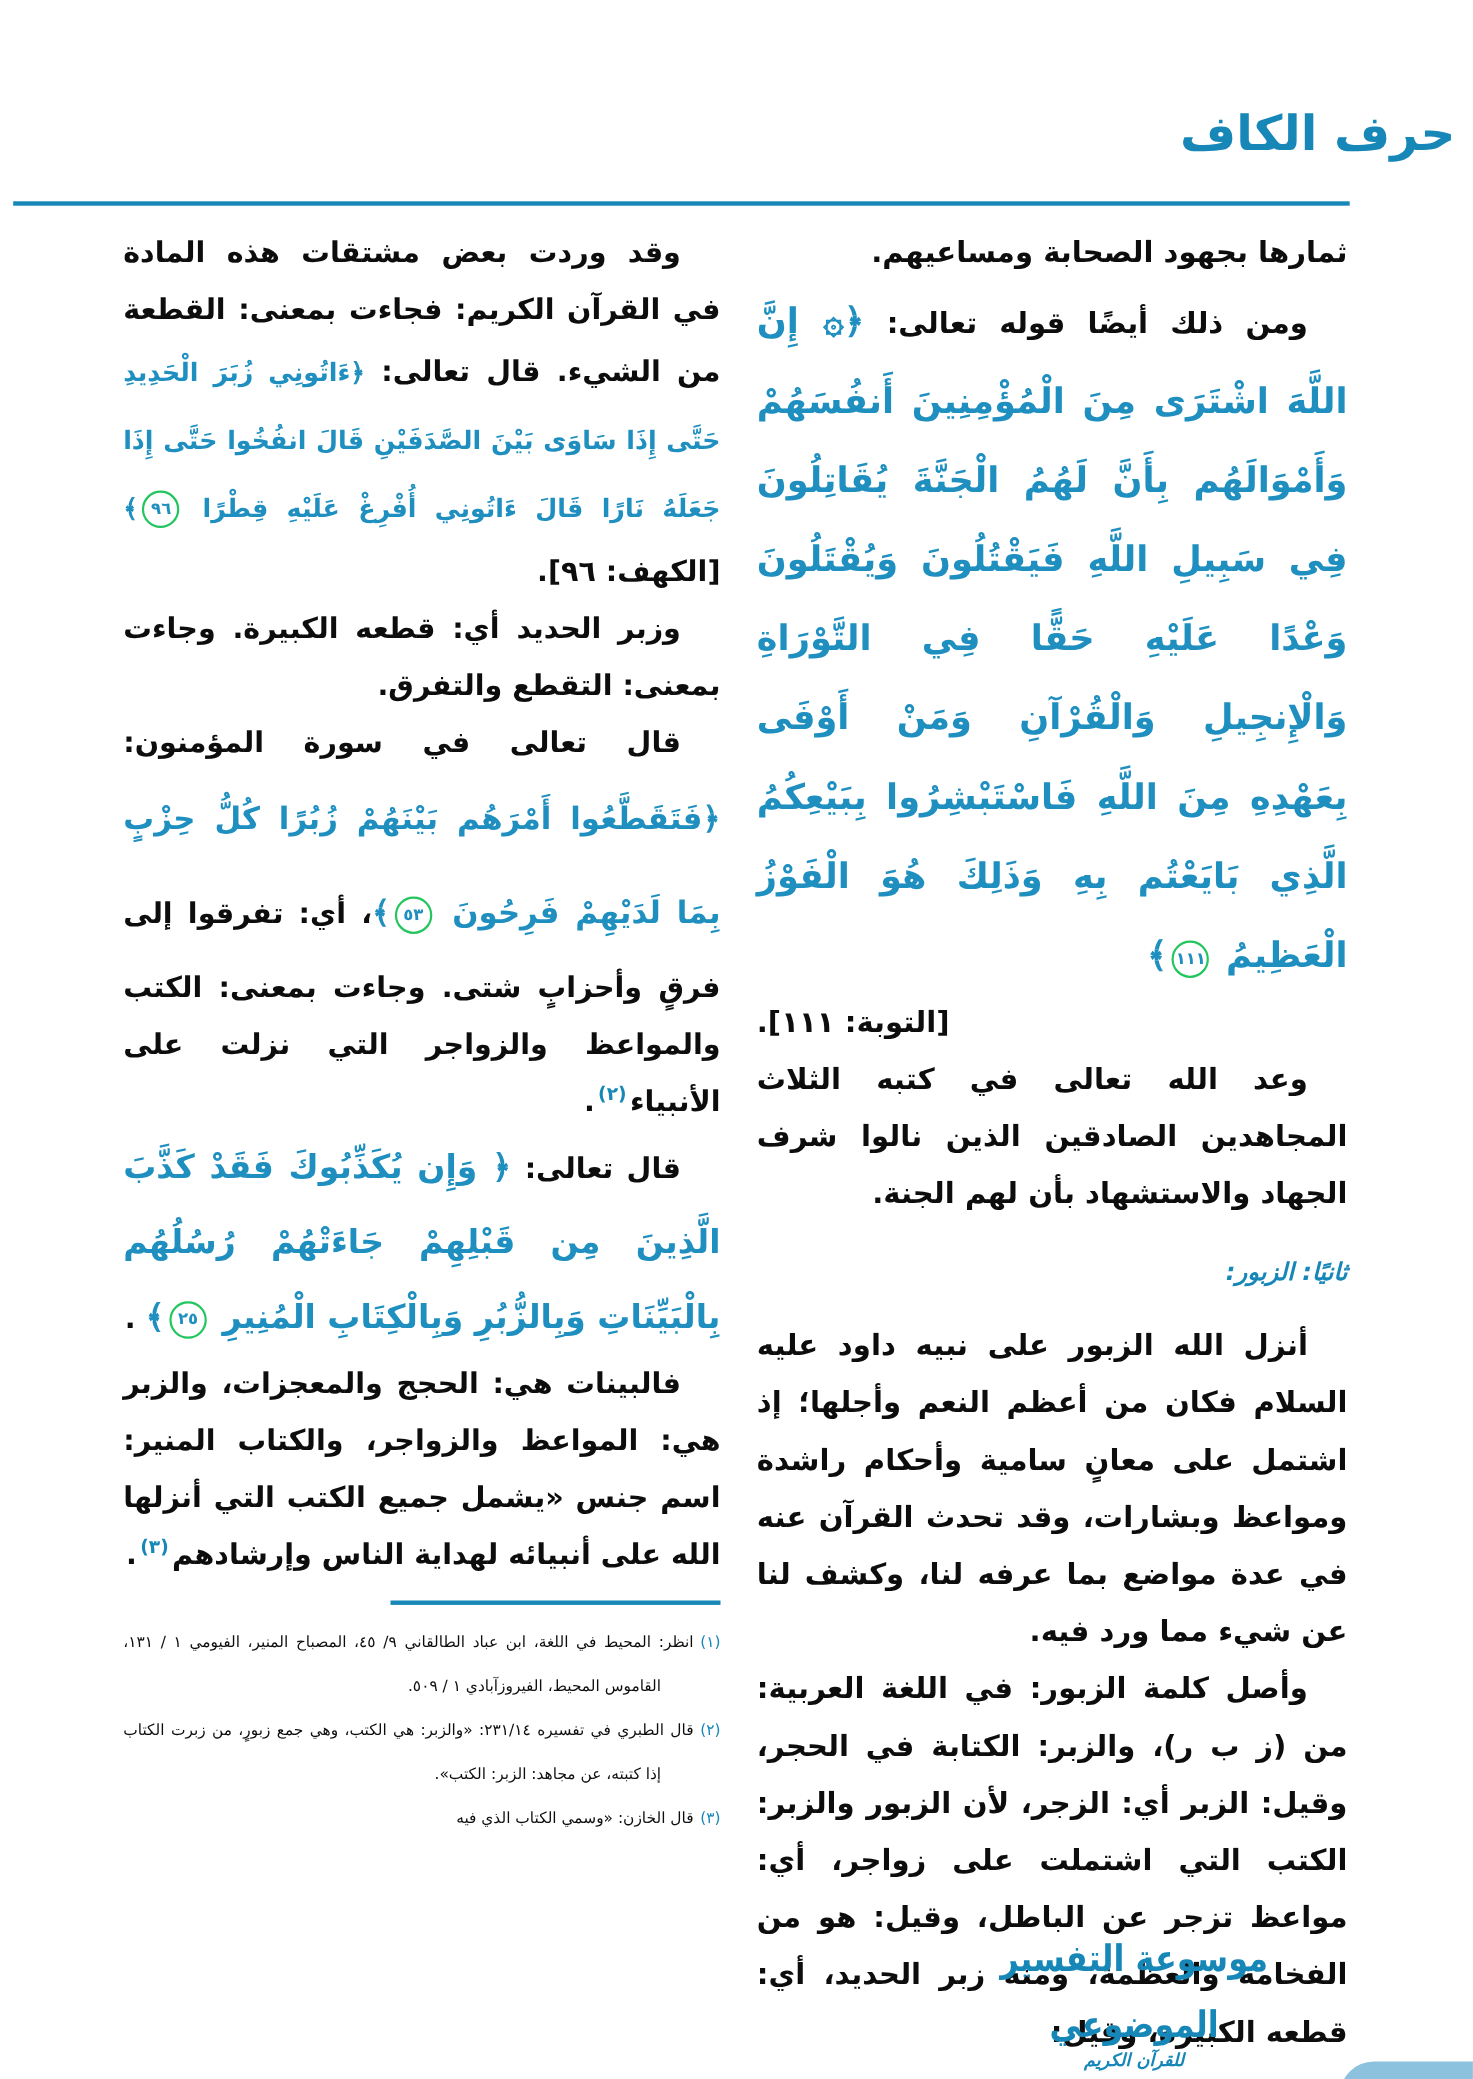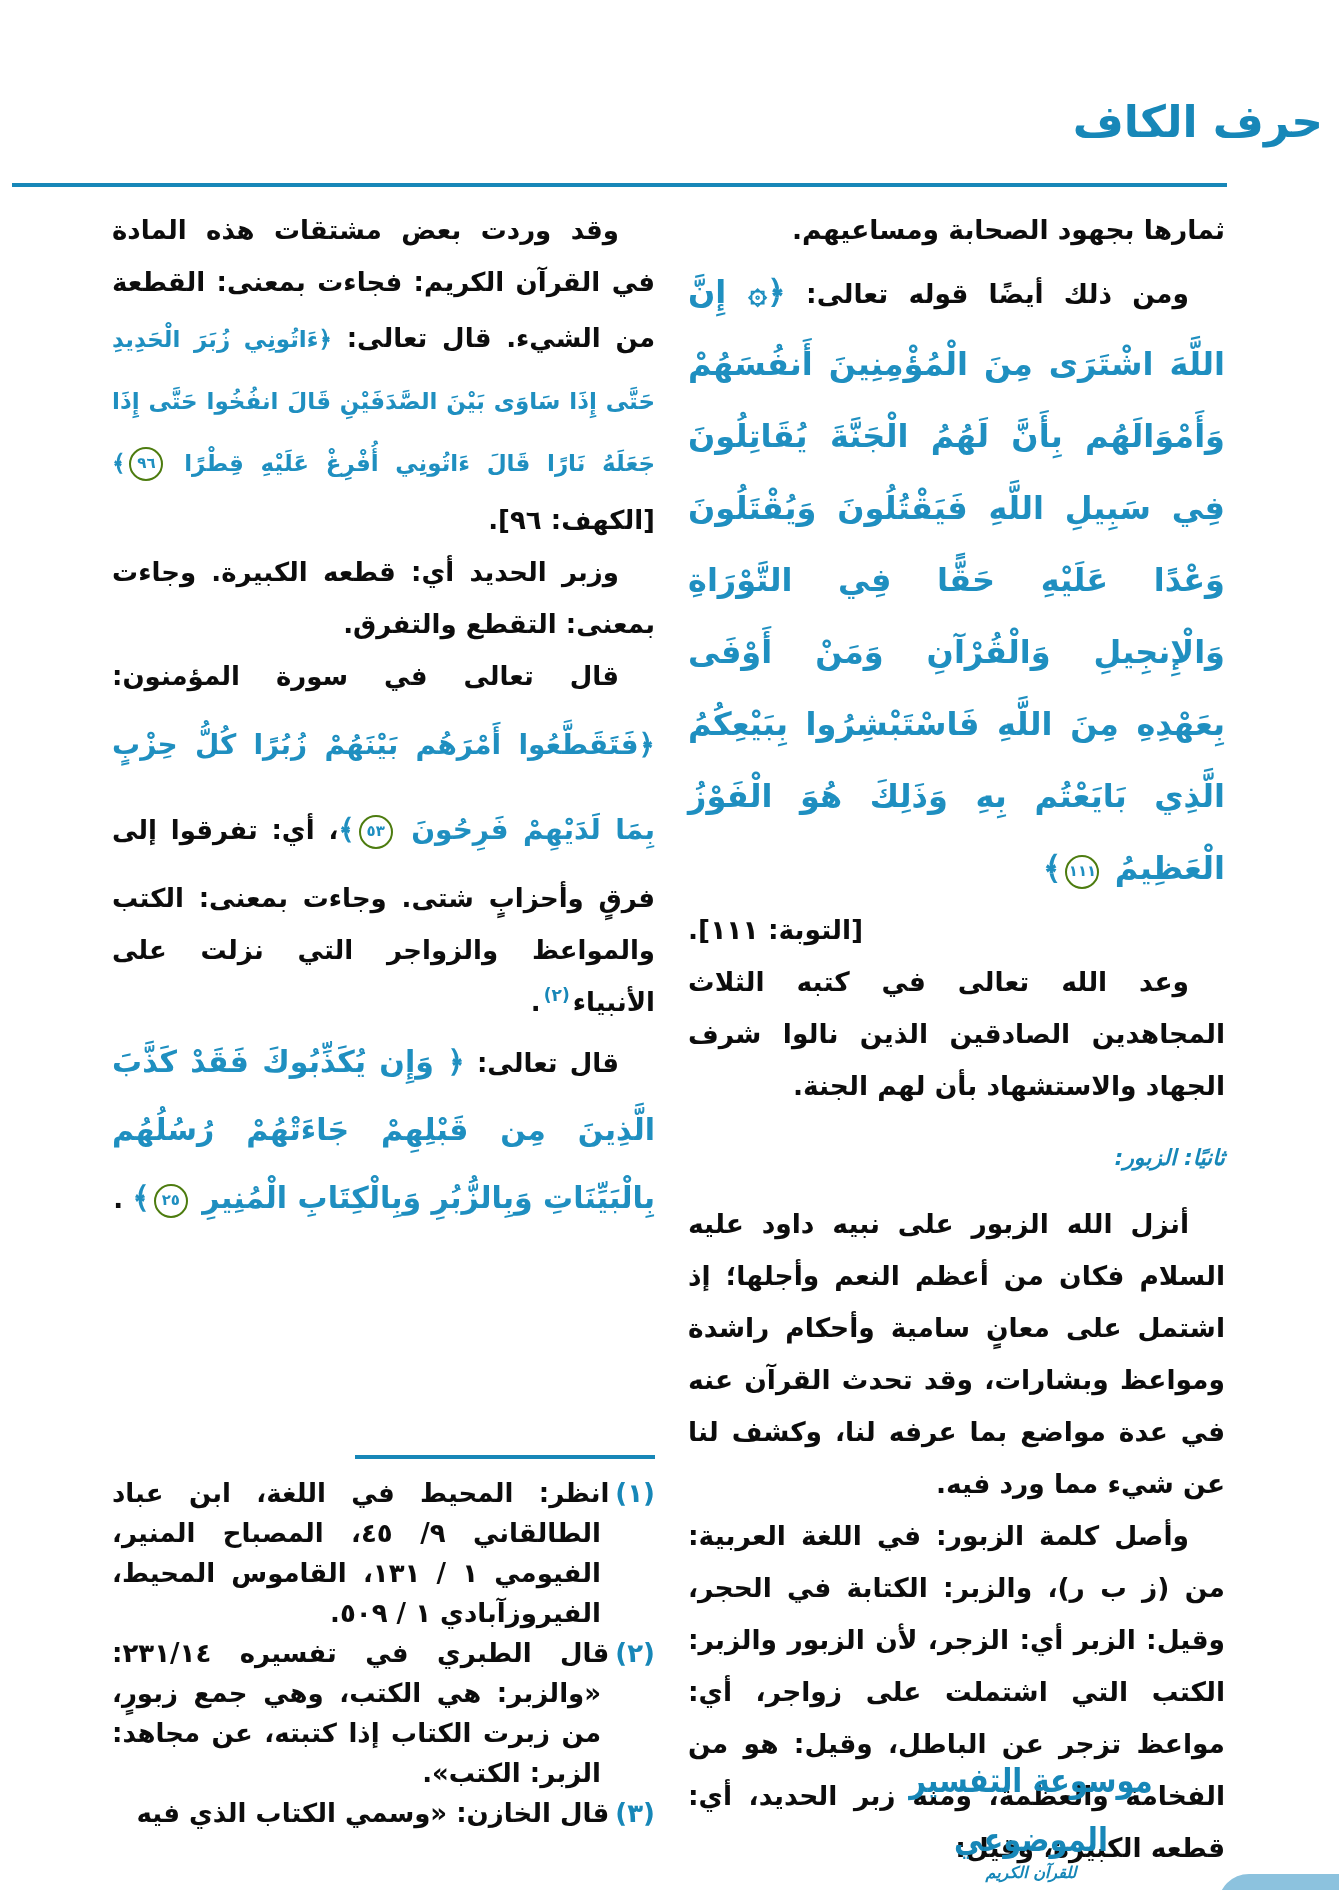--- a/index.html
+++ b/index.html
@@ -22,34 +22,34 @@
   p{margin:0;}
   .indent{text-indent:36px;}
   .ref{text-align:left;text-indent:0;}
 
   .q{color:#1f8fc0;}
   .q-big{font-size:32px;line-height:72px;}
   .q-small{font-size:23px;line-height:62px;}
   .q-med{font-size:28px;line-height:85px;}
   .q-fatir{font-size:30px;line-height:68px;}
 
-  .vnum{display:inline-block;border:2px solid #4d7c0f;border-radius:50%;
+  .vnum{display:inline-block;border:2px solid #22c55e;border-radius:50%;
     min-width:30px;height:30px;line-height:28px;text-align:center;
     font-size:15px;color:#1f8fc0;vertical-align:middle;margin:0 4px;
     text-indent:0;font-weight:bold;}
 
   .subheading{color:#1787b8;font-size:22px;line-height:52px;margin:20px 0 14px 0;
     text-align:right;font-weight:bold;font-style:italic;}
 
   sup.note{color:#1787b8;font-size:17px;vertical-align:super;line-height:0;
     margin:0 3px;font-weight:bold;}
 
   
   .footnotes{position:absolute;top:1455px;right:684px;width:543px;
-    color:#0d0d0d;font-weight:bold;font-size:26px;line-height:40px;
+    color:#0d0d0d;font-weight:normal;font-size:14px;line-height:40px;
     text-align:justify;}
   .fn-rule{width:300px;height:4px;background:#1787b8;margin:0 0 14px 0;}
   .footnote{padding-right:54px;text-indent:-54px;}
   .fn-num{color:#1787b8;margin-left:6px;}
 
   
   .logo{position:absolute;top:1758px;right:168px;width:280px;
     text-align:center;color:#1787b8;font-weight:bold;}
   .logo-l1{font-size:29px;line-height:52px;letter-spacing:-2px;
     transform:scaleY(1.15);}
@@ -87,20 +87,21 @@
   <div class="col col-left">
 
     <p class="indent"><span>وقد وردت بعض مشتقات هذه المادة في القرآن الكريم: فجاءت بمعنى: القطعة من الشيء. قال تعالى: </span><span class="q q-small">﴿ءَاتُونِي زُبَرَ الْحَدِيدِ حَتَّى إِذَا سَاوَى بَيْنَ الصَّدَفَيْنِ قَالَ انفُخُوا حَتَّى إِذَا جَعَلَهُ نَارًا قَالَ ءَاتُونِي أُفْرِغْ عَلَيْهِ قِطْرًا </span><span class="vnum">٩٦</span><span class="q q-small">﴾</span><span> [الكهف: ٩٦].</span></p>
 
     <p class="indent">وزبر الحديد أي: قطعه الكبيرة. وجاءت بمعنى: التقطع والتفرق.</p>
 
     <p class="indent"><span>قال تعالى في سورة المؤمنون: </span><span class="q q-med">﴿فَتَقَطَّعُوا أَمْرَهُم بَيْنَهُمْ زُبُرًا كُلُّ حِزْبٍ بِمَا لَدَيْهِمْ فَرِحُونَ </span><span class="vnum">٥٣</span><span class="q q-med">﴾</span><span>، أي: تفرقوا إلى فرقٍ وأحزابٍ شتى. وجاءت بمعنى: الكتب والمواعظ والزواجر التي نزلت على الأنبياء</span><sup class="note">(٢)</sup><span>.</span></p>
 
     <p class="indent"><span>قال تعالى: </span><span class="q q-fatir">﴿ وَإِن يُكَذِّبُوكَ فَقَدْ كَذَّبَ الَّذِينَ مِن قَبْلِهِمْ جَاءَتْهُمْ رُسُلُهُم بِالْبَيِّنَاتِ وَبِالزُّبُرِ وَبِالْكِتَابِ الْمُنِيرِ </span><span class="vnum">٢٥</span><span class="q q-fatir">﴾</span><span> .</span></p>
 
+    <p class="indent"><span>فالبينات هي: الحجج والمعجزات، والزبر هي: المواعظ والزواجر، والكتاب المنير: اسم جنس «يشمل جميع الكتب التي أنزلها الله على أنبيائه لهداية الناس وإرشادهم</span><sup class="note">(٣)</sup><span>.</span></p>
   </div>
 
   <div class="footnotes">
     <div class="fn-rule"></div>
     <p class="footnote"><span class="fn-num">(١)</span><span>انظر: المحيط في اللغة، ابن عباد الطالقاني ٩/ ٤٥، المصباح المنير، الفيومي ١ / ١٣١، القاموس المحيط، الفيروزآبادي ١ / ٥٠٩.</span></p>
     <p class="footnote"><span class="fn-num">(٢)</span><span>قال الطبري في تفسيره ٢٣١/١٤: «والزبر: هي الكتب، وهي جمع زبورٍ، من زبرت الكتاب إذا كتبته، عن مجاهد: الزبر: الكتب».</span></p>
     <p class="footnote"><span class="fn-num">(٣)</span><span>قال الخازن: «وسمي الكتاب الذي فيه</span></p>
   </div>
 
   <div class="logo">

